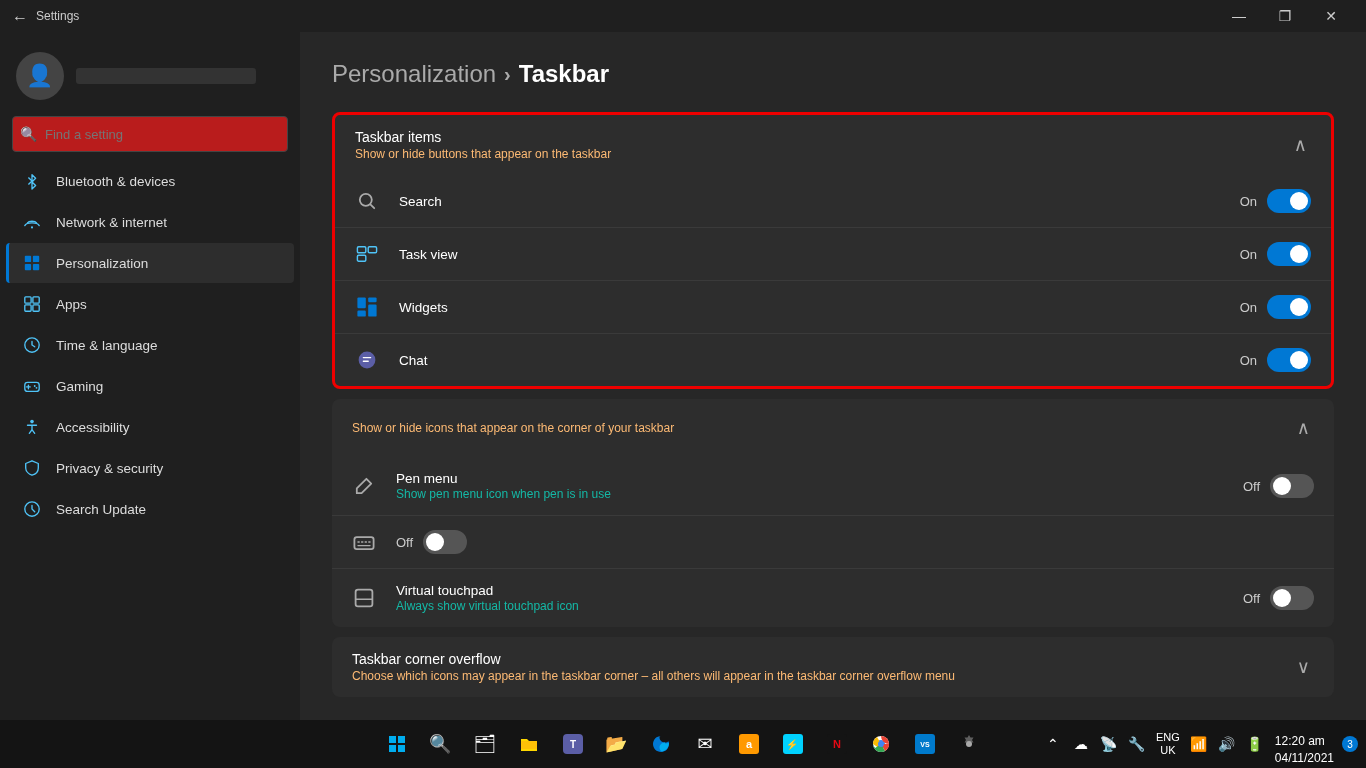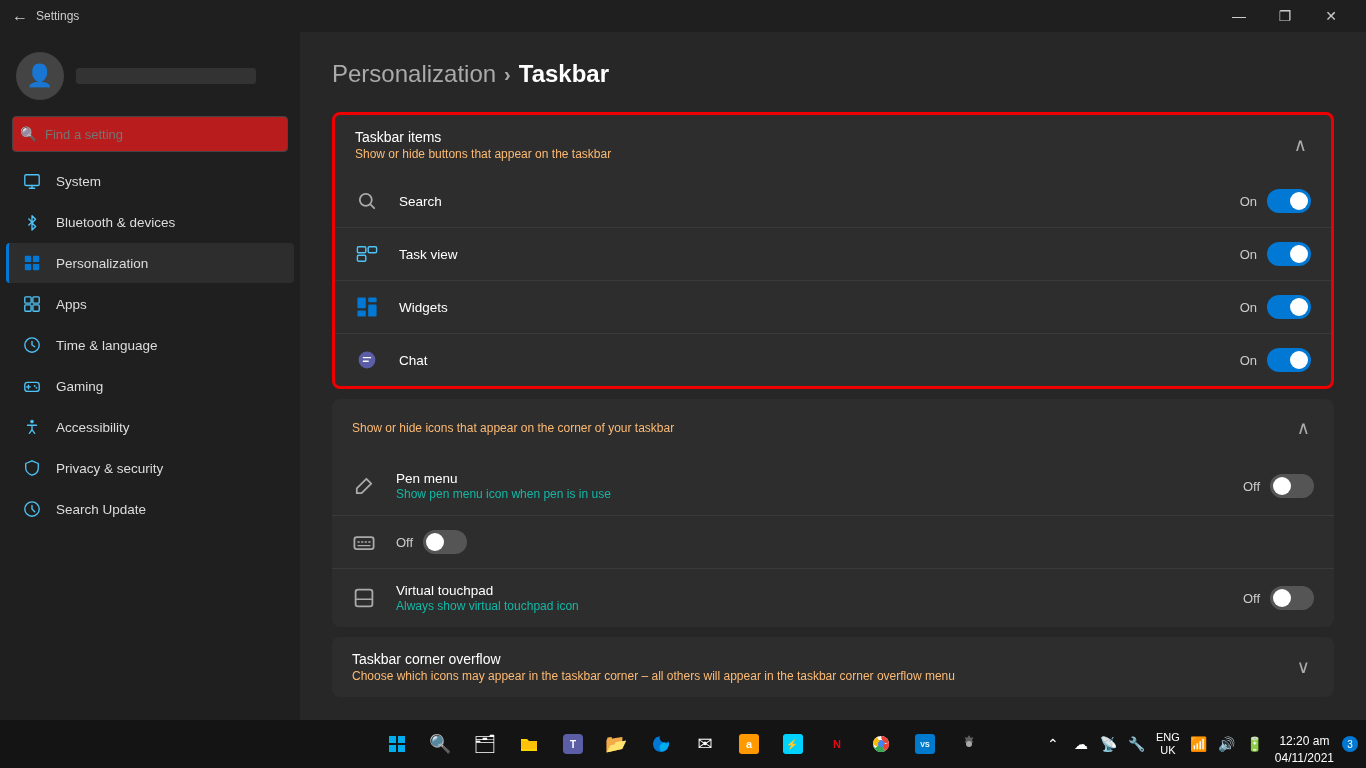--- a/index.html
+++ b/index.html
@@ -316,21 +316,21 @@
       color: #fff;
       cursor: pointer;
       display: flex;
       align-items: center;
       justify-content: center;
       border-radius: 4px;
       font-size: 18px;
     }
 
     .taskbar-clock {
-      text-align: center;
+      text-align: left;
       font-size: 12px;
       color: #fff;
       cursor: pointer;
       padding: 0 4px;
       line-height: 1.4;
       margin-top: 12px;
     }
 
     .tray-icon {
       width: 24px;
@@ -392,35 +392,36 @@
     </div>
 
     <div class="search-box">
       <span class="search-icon-wrapper">🔍</span>
       <input class="search-input" type="text" placeholder="Find a setting" style="">
     </div>
 
     <nav id="nav-container">
         <div class="nav-item">
     <span class="nav-icon">
-      <svg viewBox="0 0 20 20" fill="none" xmlns="http://www.w3.org/2000/svg">
-              <rect x="2" y="3" width="16" height="12" rx="1.5" stroke="#4fc3f7" stroke-width="1.5"></rect>
-              <path d="M7 18h6M10 15v3" stroke="#4fc3f7" stroke-width="1.5" stroke-linecap="round"></path>
-            </svg>
-    </span>
-    <span>System</span>
-  </div>
-        <div class="nav-item">
-    <span class="nav-icon">
       <svg viewBox="0 0 20 20" fill="none">
               <path d="M10 3l4 4-4 4 4 4-4 4V3z" stroke="#4fc3f7" stroke-width="1.5" stroke-linejoin="round"></path>
               <path d="M6 6l4 4M6 14l4-4" stroke="#4fc3f7" stroke-width="1.5"></path>
             </svg>
     </span>
     <span>Bluetooth &amp; devices</span>
+  </div>
+        <div class="nav-item">
+    <span class="nav-icon">
+      <svg viewBox="0 0 20 20" fill="none">
+              <path d="M2 14c2-4 14-4 16 0" stroke="#4fc3f7" stroke-width="1.5" stroke-linecap="round"></path>
+              <path d="M5 11c1.5-2.5 8.5-2.5 10 0" stroke="#4fc3f7" stroke-width="1.5" stroke-linecap="round"></path>
+              <circle cx="10" cy="16" r="1.2" fill="#4fc3f7"></circle>
+            </svg>
+    </span>
+    <span>Network &amp; internet</span>
   </div>
         <div class="nav-item active">
     <span class="nav-icon">
       <svg viewBox="0 0 20 20" fill="none">
               <rect x="2" y="2" width="7" height="7" rx="1" fill="#0078d4"></rect>
               <rect x="11" y="2" width="7" height="7" rx="1" fill="#0078d4"></rect>
               <rect x="2" y="11" width="7" height="7" rx="1" fill="#0078d4"></rect>
               <rect x="11" y="11" width="7" height="7" rx="1" fill="#0078d4"></rect>
             </svg>
     </span>

